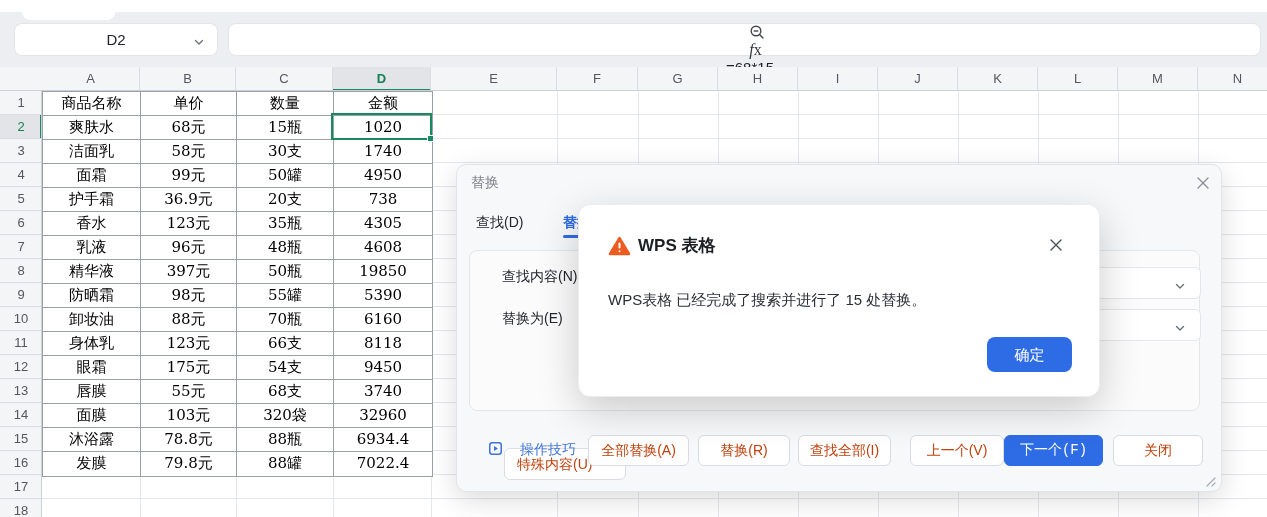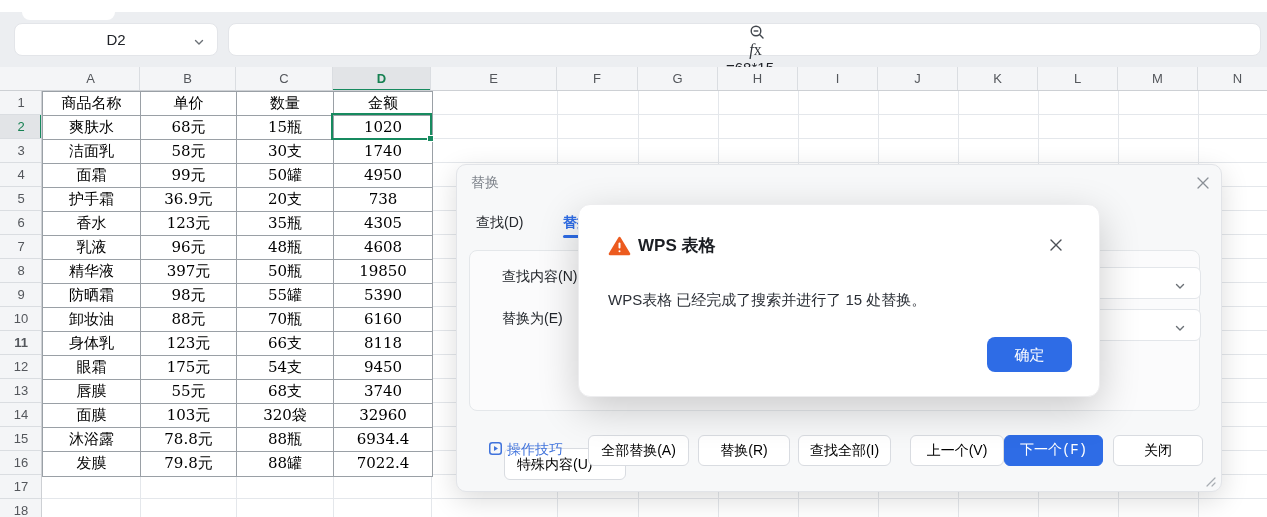--- a/index.html
+++ b/index.html
@@ -45,25 +45,25 @@
   .dialog { position: absolute; left: 456px; top: 152px; width: 766px; height: 328px; background: #f7f8f9; border: 1px solid #e2e4e8; border-radius: 10px; box-shadow: 0 8px 28px rgba(0,0,0,0.14); z-index: 10; }
   .dlg-title { position: absolute; left: 14px; top: 9px; font-size: 14px; color: #7d828a; }
   .dlg-close { position: absolute; left: 738px; top: 10px; width: 16px; height: 16px; cursor: pointer; }
   .tab { position: absolute; top: 49px; font-size: 14px; color: #24272c; }
   .tab.active { color: #2e6ce6; font-weight: bold; }
   .tab-underline { position: absolute; left: 106px; top: 70px; width: 42px; height: 3px; border-radius: 2px; background: #2e6ce6; }
   .panel { position: absolute; left: 12px; top: 85px; width: 731px; height: 161px; background: #fbfbfc; border: 1px solid #e4e7ea; border-radius: 8px; }
   .fld-label { position: absolute; left: 32px; font-size: 14px; color: #22262b; }
   .dropdown { position: absolute; left: 139px; width: 592px; height: 32px; background: #ffffff; border: 1px solid #e3e6ea; border-radius: 6px; }
   .dropdown .chev { position: absolute; right: 14px; top: 10px; }
-  .btn { border: 1px solid #d9dce1; background: #ffffff; border-radius: 6px; font-size: 14px; color: #000000; text-align: center; }
+  .btn { border: 1px solid #d9dce1; background: #ffffff; border-radius: 6px; font-size: 14px; color: #c2410c; text-align: center; }
   .special-btn { position: absolute; left: 34px; top: 197px; width: 122px; height: 32px; line-height: 30px; text-align: left; padding-left: 12px; }
   .foot-btn { position: absolute; top: 270px; height: 31px; line-height: 29px; }
   .foot-btn.primary { background: #2e6ce6; border-color: #2e6ce6; color: #ffffff; font-family: Liberation Mono, monospace; }
-  .tips { position: absolute; left: 32px; top: 276px; display: flex; align-items: center; gap: 5px; color: #4073dc; font-size: 14px; }
+  .tips { position: absolute; left: 32px; top: 276px; display: flex; align-items: center; gap: 18px; color: #4073dc; font-size: 14px; }
   .resize-handle { position: absolute; left: 747px; top: 308px; }
 
   
   .msgbox { position: absolute; left: 578px; top: 192px; width: 522px; height: 193px; background: #ffffff; border: 1px solid #ededef; border-radius: 12px; box-shadow: 0 12px 40px rgba(0,0,0,0.20); z-index: 20; }
   .mb-icon { position: absolute; left: 29px; top: 31px; }
   .mb-title { position: absolute; left: 59px; top: 29px; font-size: 17px; font-weight: bold; color: #1b1e23; }
   .mb-close { position: absolute; left: 469px; top: 32px; width: 16px; height: 16px; cursor: pointer; }
   .mb-body { position: absolute; left: 29px; top: 86px; font-size: 15px; color: #2b2f36; }
   .mb-ok { position: absolute; left: 408px; top: 132px; width: 85px; height: 35px; background: #2e6ce6; border: none; border-radius: 8px; color: #ffffff; font-size: 15px; line-height: 35px; text-align: center; }
 </style>
@@ -119,21 +119,21 @@
       <div class="rowh" style="top: 0px;">1</div>
       <div class="rowh sel" style="top: 24px;">2</div>
       <div class="rowh" style="top: 48px;">3</div>
       <div class="rowh" style="top: 72px;">4</div>
       <div class="rowh" style="top: 96px;">5</div>
       <div class="rowh" style="top: 120px;">6</div>
       <div class="rowh" style="top: 144px;">7</div>
       <div class="rowh" style="top: 168px;">8</div>
       <div class="rowh" style="top: 192px;">9</div>
       <div class="rowh" style="top: 216px;">10</div>
-      <div class="rowh" style="top: 240px; font-weight: bold;">11</div>
+      <div class="rowh" style="top: 240px;">11</div>
       <div class="rowh" style="top: 264px;">12</div>
       <div class="rowh" style="top: 288px;">13</div>
       <div class="rowh" style="top: 312px;">14</div>
       <div class="rowh" style="top: 336px;">15</div>
       <div class="rowh" style="top: 360px;">16</div>
       <div class="rowh" style="top: 384px;">17</div>
       <div class="rowh" style="top: 408px;">18</div>
       <div class="rowh" style="top: 432px;">19</div>
     </div>
 

